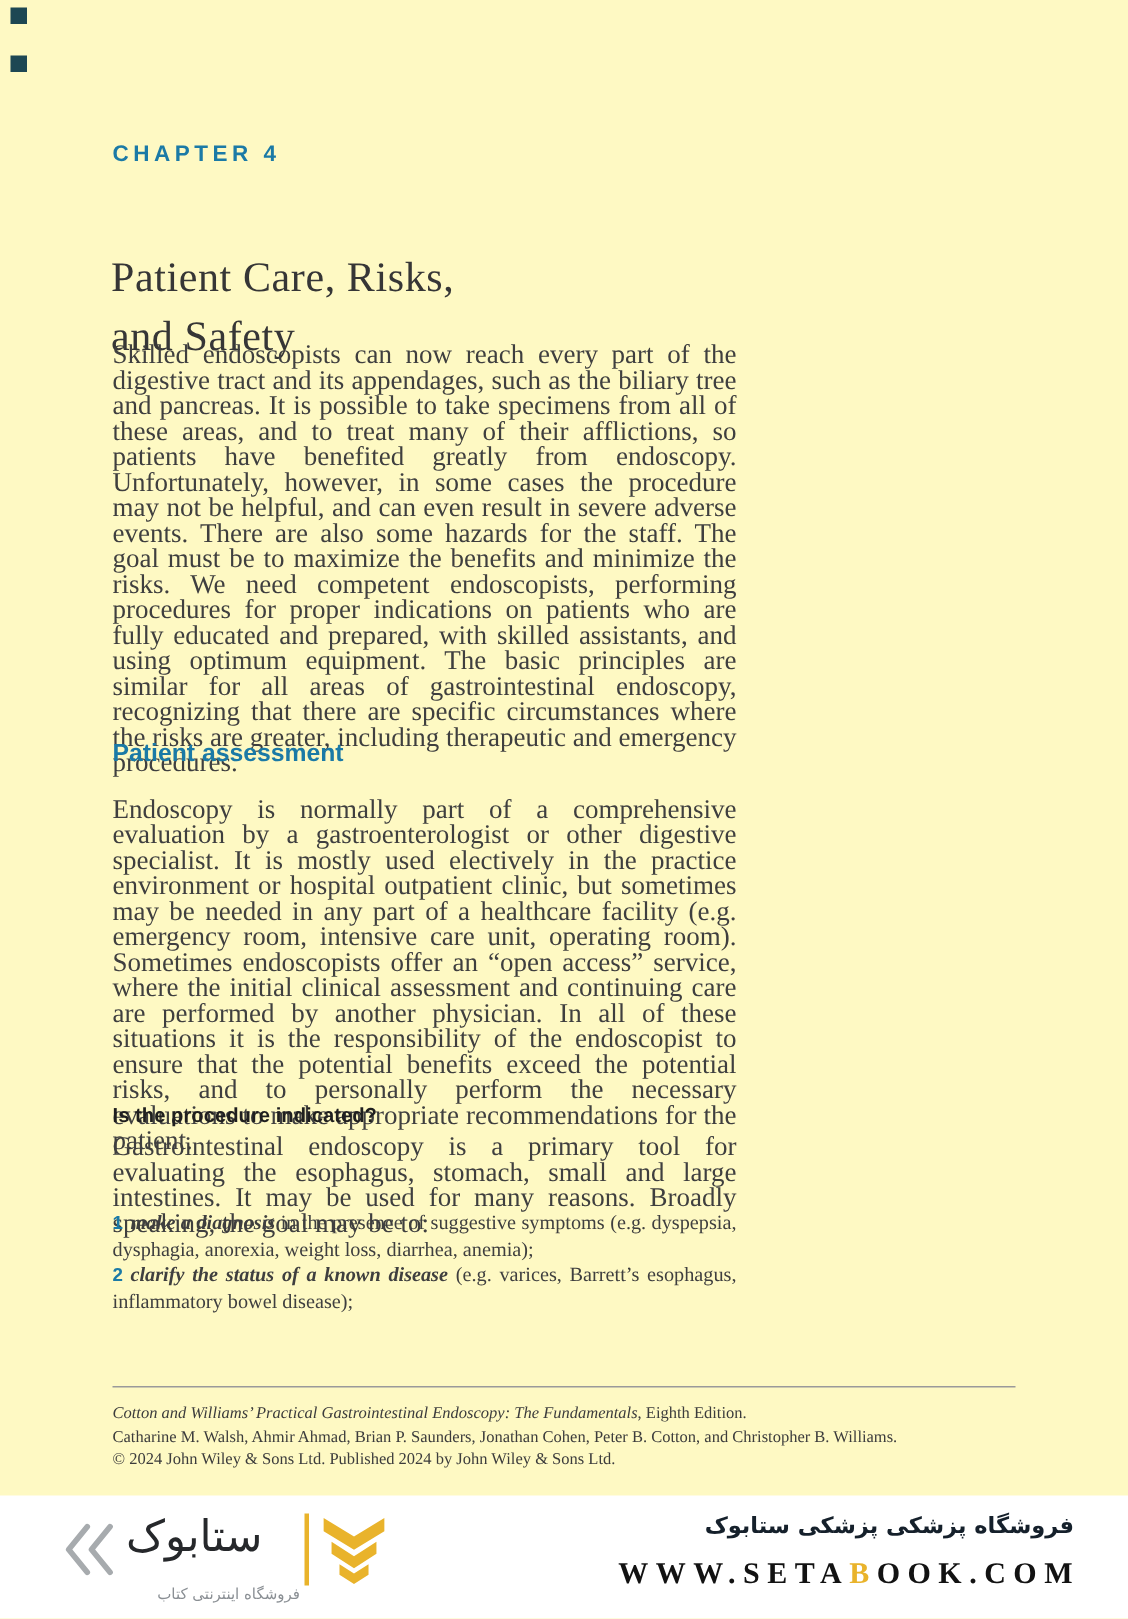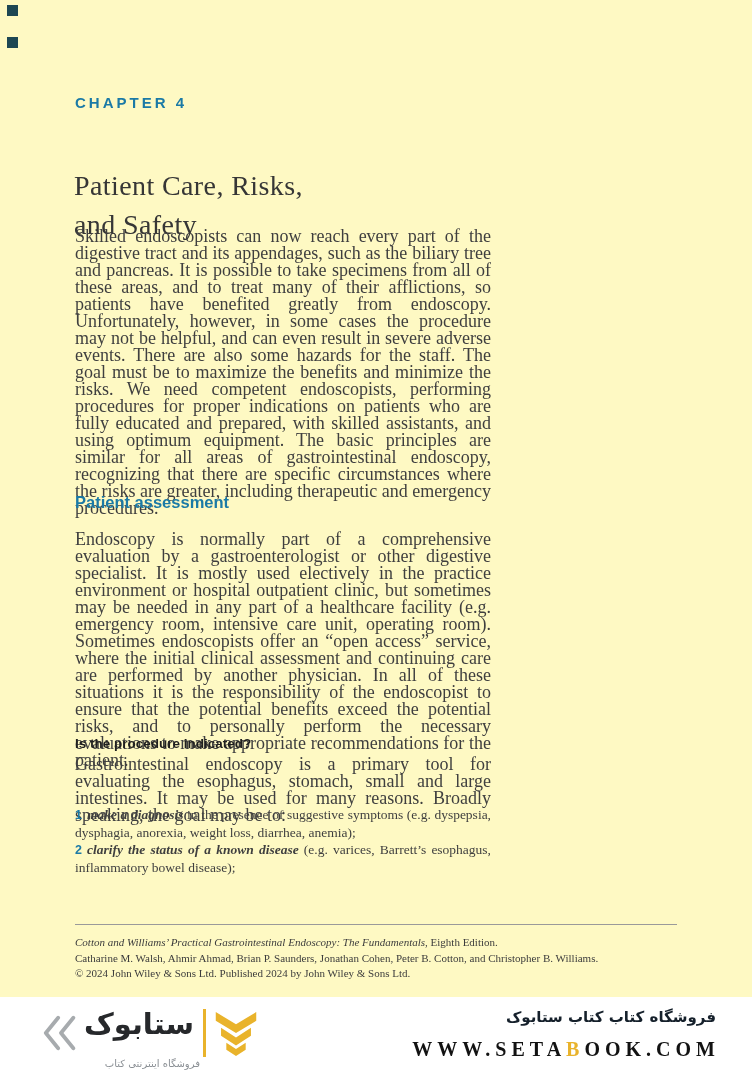--- a/index.html
+++ b/index.html
@@ -63,21 +63,21 @@
   }
   .footnote .link{color:#3c3c3c;text-decoration:underline;}
 
   .banner{
     position:absolute;left:0;top:997px;width:752px;height:82px;background:#ffffff;
   }
   .logo-group{position:absolute;left:40px;top:8px;width:220px;height:66px;}
   .chevrons{position:absolute;left:2px;top:8px;}
   .brand{
     position:absolute;left:44px;top:2px;width:150px;
-    font-family:"DejaVu Sans",sans-serif;font-weight:bold;font-size:29px;
+    font-family:"DejaVu Sans",sans-serif;font-weight:normal;font-size:29px;
     color:#26282b;direction:rtl;text-align:left;white-space:nowrap;
   }
   .logo-divider{position:absolute;left:163px;top:4px;width:3px;height:48px;background:var(--gold);}
   .gold-mark{position:absolute;left:174px;top:5px;}
   .logo-tagline{
     position:absolute;left:0px;top:53px;width:160px;
     font-family:"DejaVu Sans",sans-serif;font-size:10px;color:#8a8f94;
     direction:rtl;text-align:right;white-space:nowrap;
   }
   .store-title{
@@ -141,19 +141,19 @@
       <span class="gold-mark">
         <svg width="44" height="48" viewBox="0 0 50 54">
           <path d="M2 2 L25 16 L48 2 L48 12 L25 26 L2 12 Z" fill="#E9B32B"></path>
           <path d="M8 20 L25 31 L42 20 L42 29 L25 40 L8 29 Z" fill="#E9B32B"></path>
           <path d="M14 37 L25 44 L36 37 L36 45 L25 52 L14 45 Z" fill="#E9B32B"></path>
         </svg>
       </span>
       <span class="logo-tagline">فروشگاه اینترنتی کتاب</span>
     </div>
 
-    <div class="store-title">فروشگاه کتاب کتاب ستابوک</div>
+    <div class="store-title">فروشگاه پزشکی پزشکی ستابوک</div>
 
     <div class="site-url"><span>WWW.SETA</span><span class="gold-letter">B</span><span>OOK.COM</span></div>
 
   </div>
 
 </div>
 
 </body></html>

